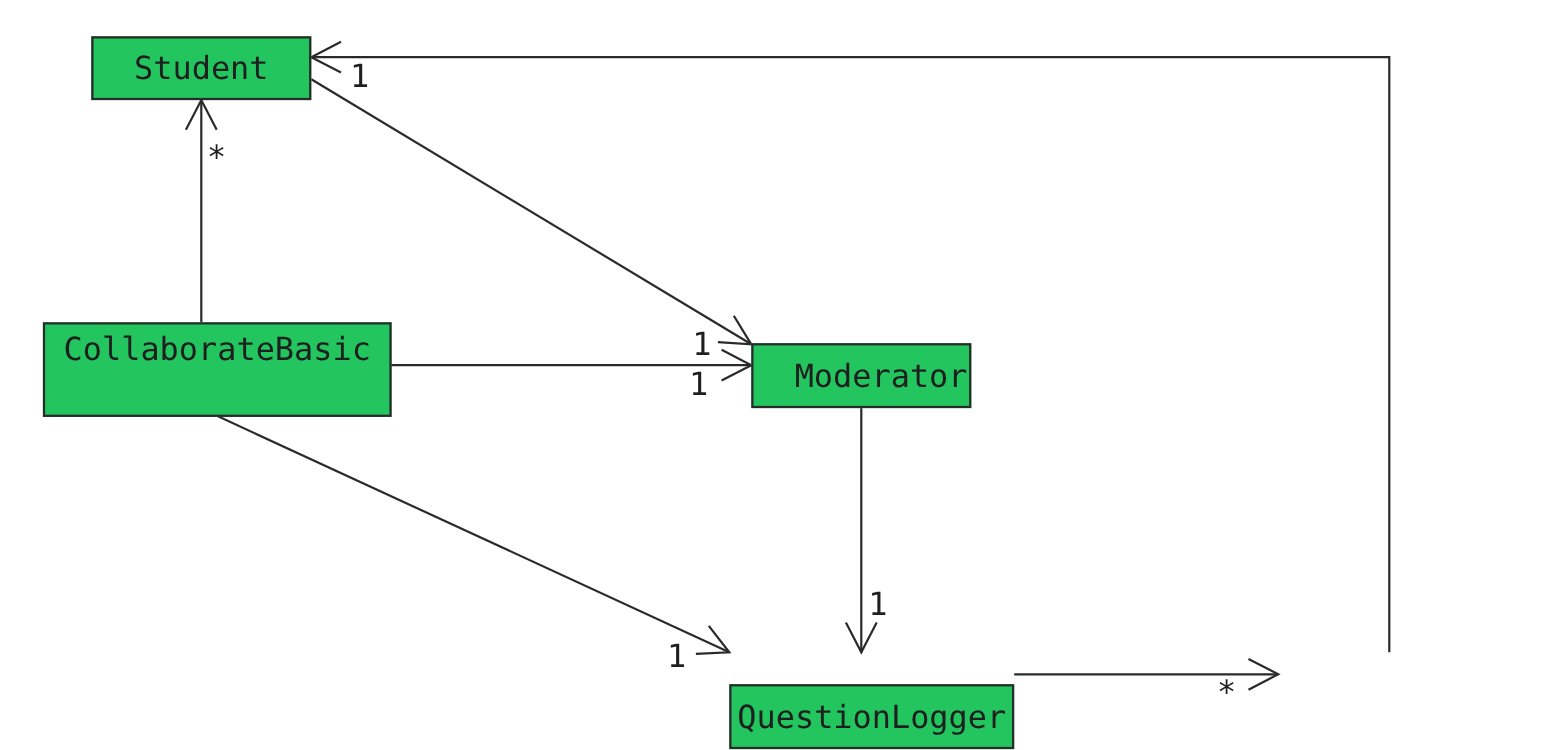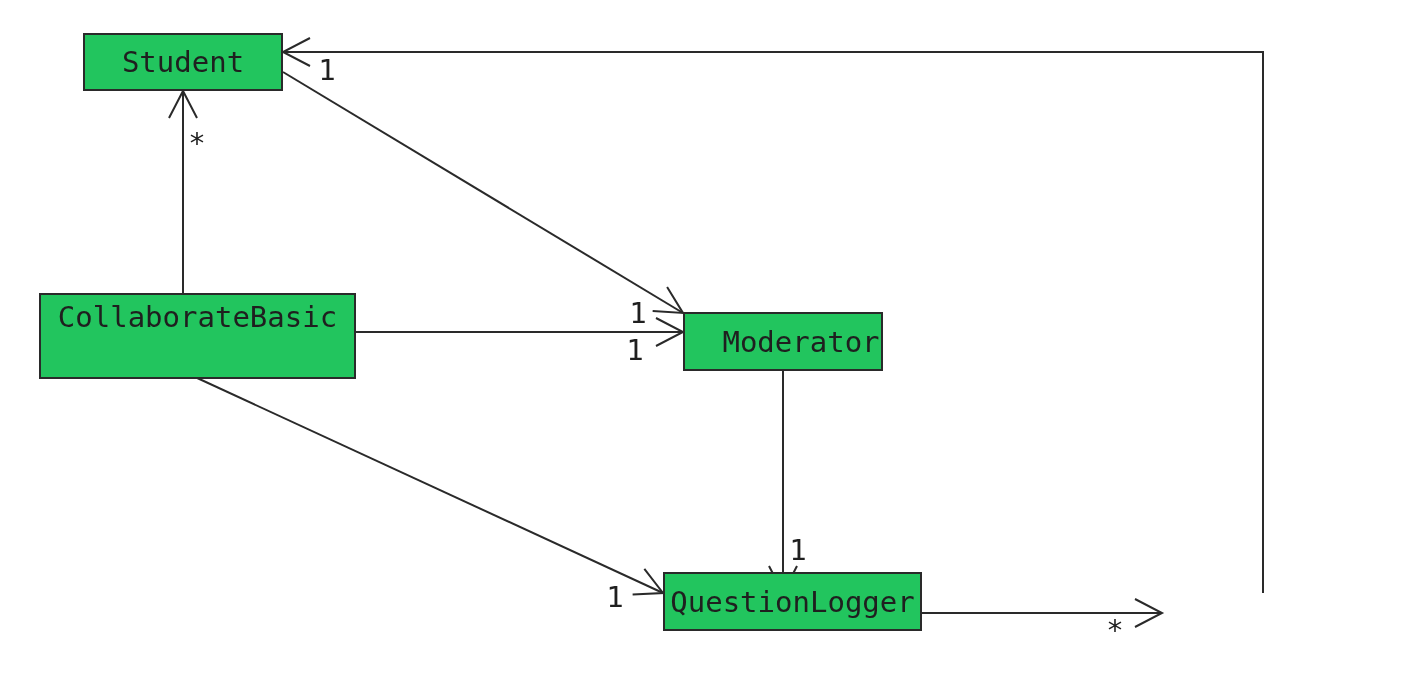--- a/index.html
+++ b/index.html
@@ -78,21 +78,21 @@
   </div>
 
   <div class="node top-aligned" style="left:23px; top:293px; width:317px; height:86px;margin-left:16px;">
     <span>CollaborateBasic</span>
   </div>
 
   <div class="node" style="left:683px; top:312px; width:200px; height:59px;padding-left:36px;">
     <span>Moderator</span>
   </div>
 
-  <div class="node" style="left:663px; top:572px; width:259px; height:59px;">
+  <div class="node" style="left:663px; top:622px; width:259px; height:59px;">
     <span>QuestionLogger</span>
   </div>
 
 
   <span class="mult" style="left:197px; top:143px;">*</span>
 
   <span class="mult" style="left:638px; top:313px;">1</span>
 
   <span class="mult" style="left:635px; top:350px;">1</span>
 

